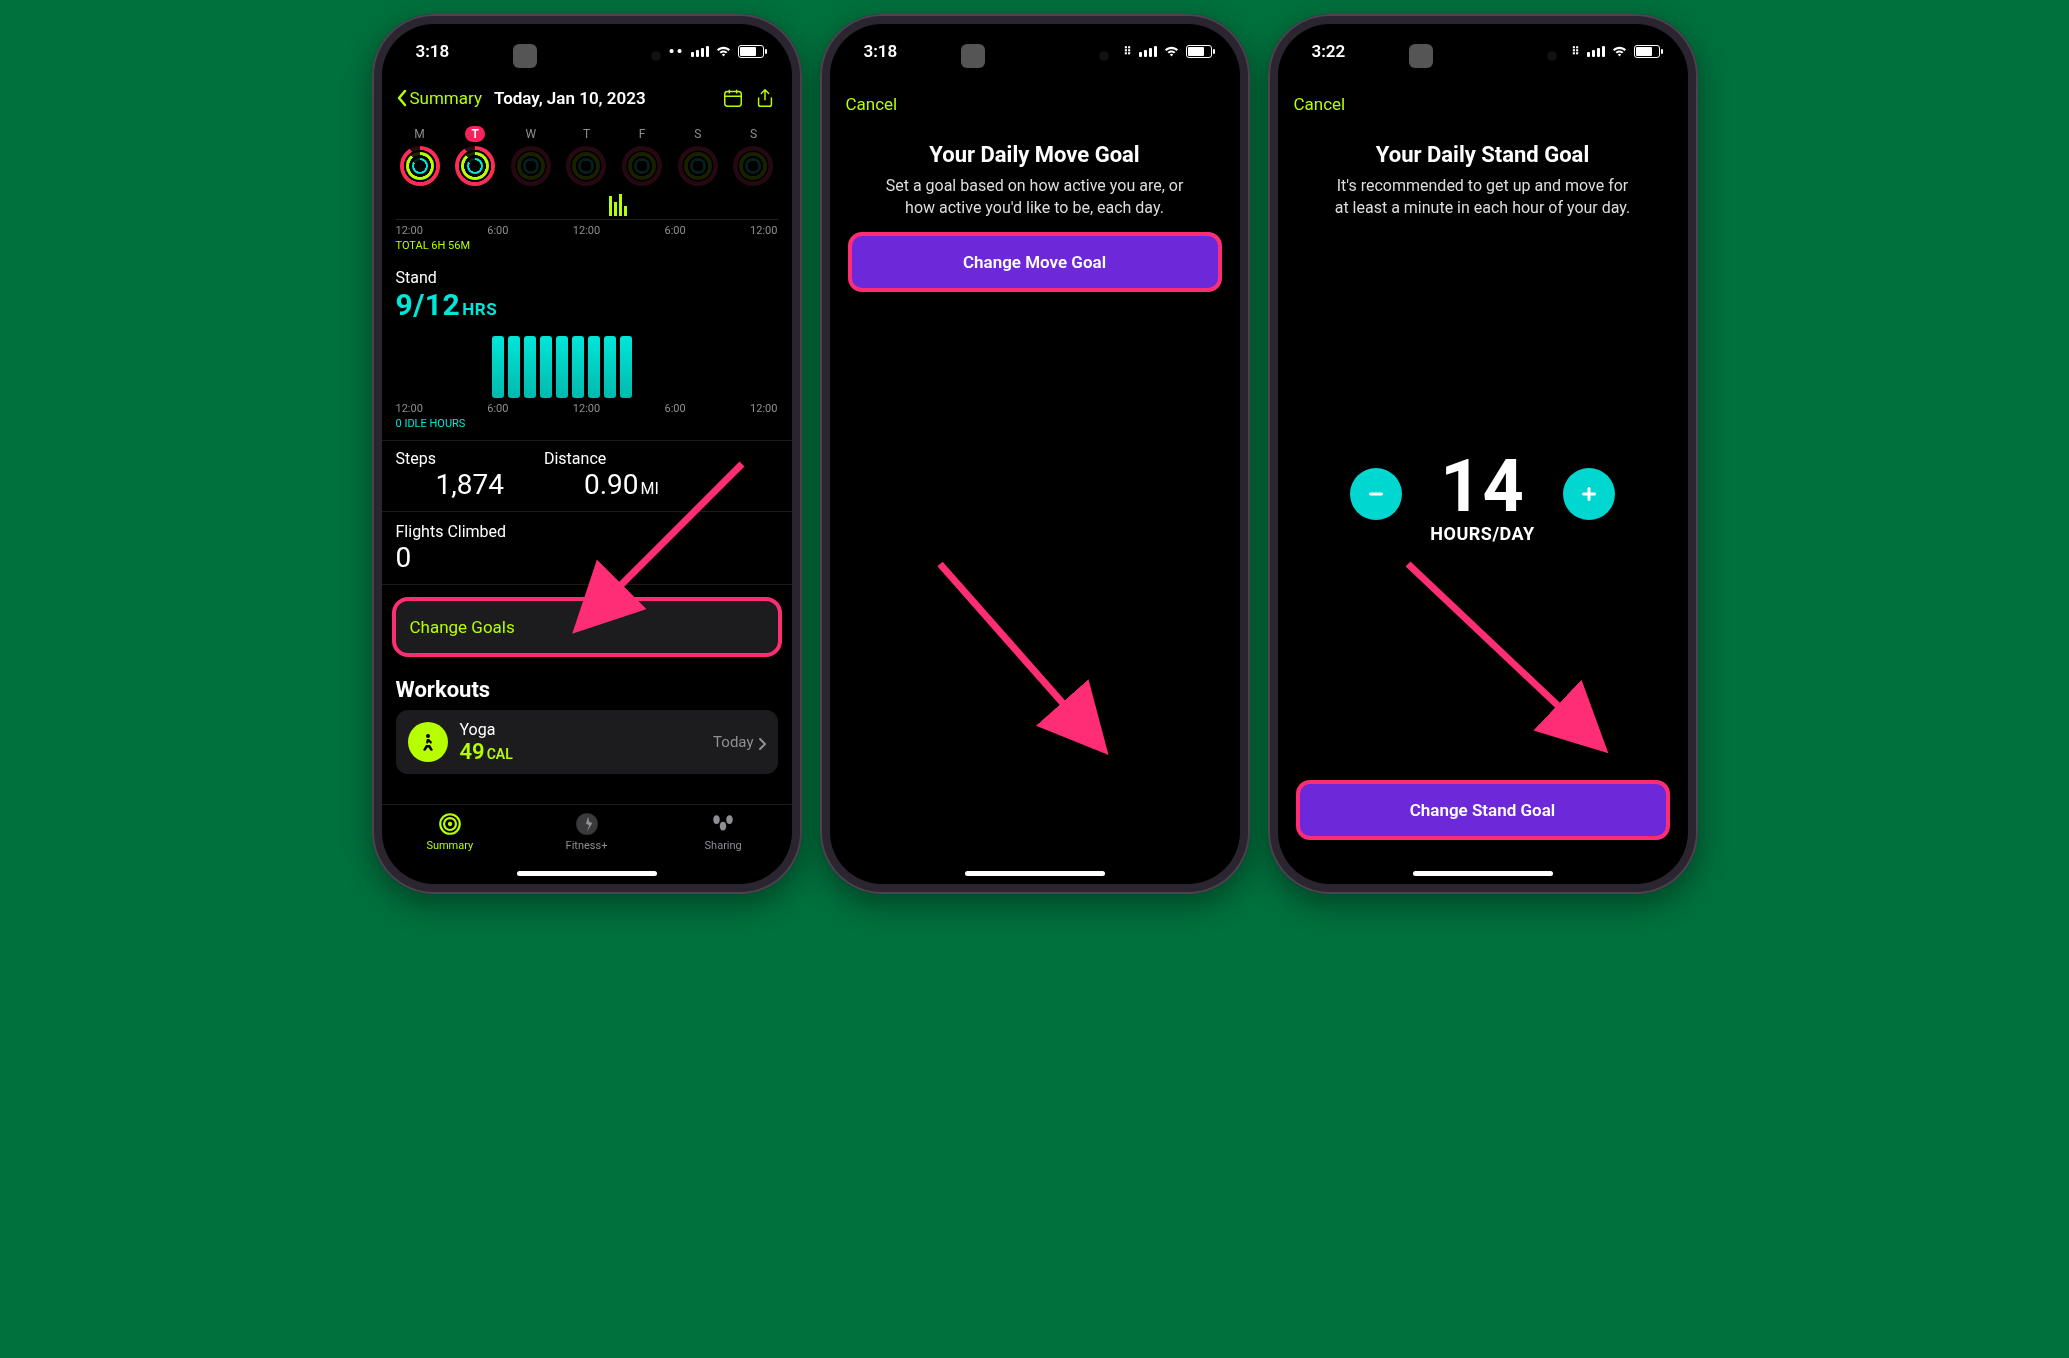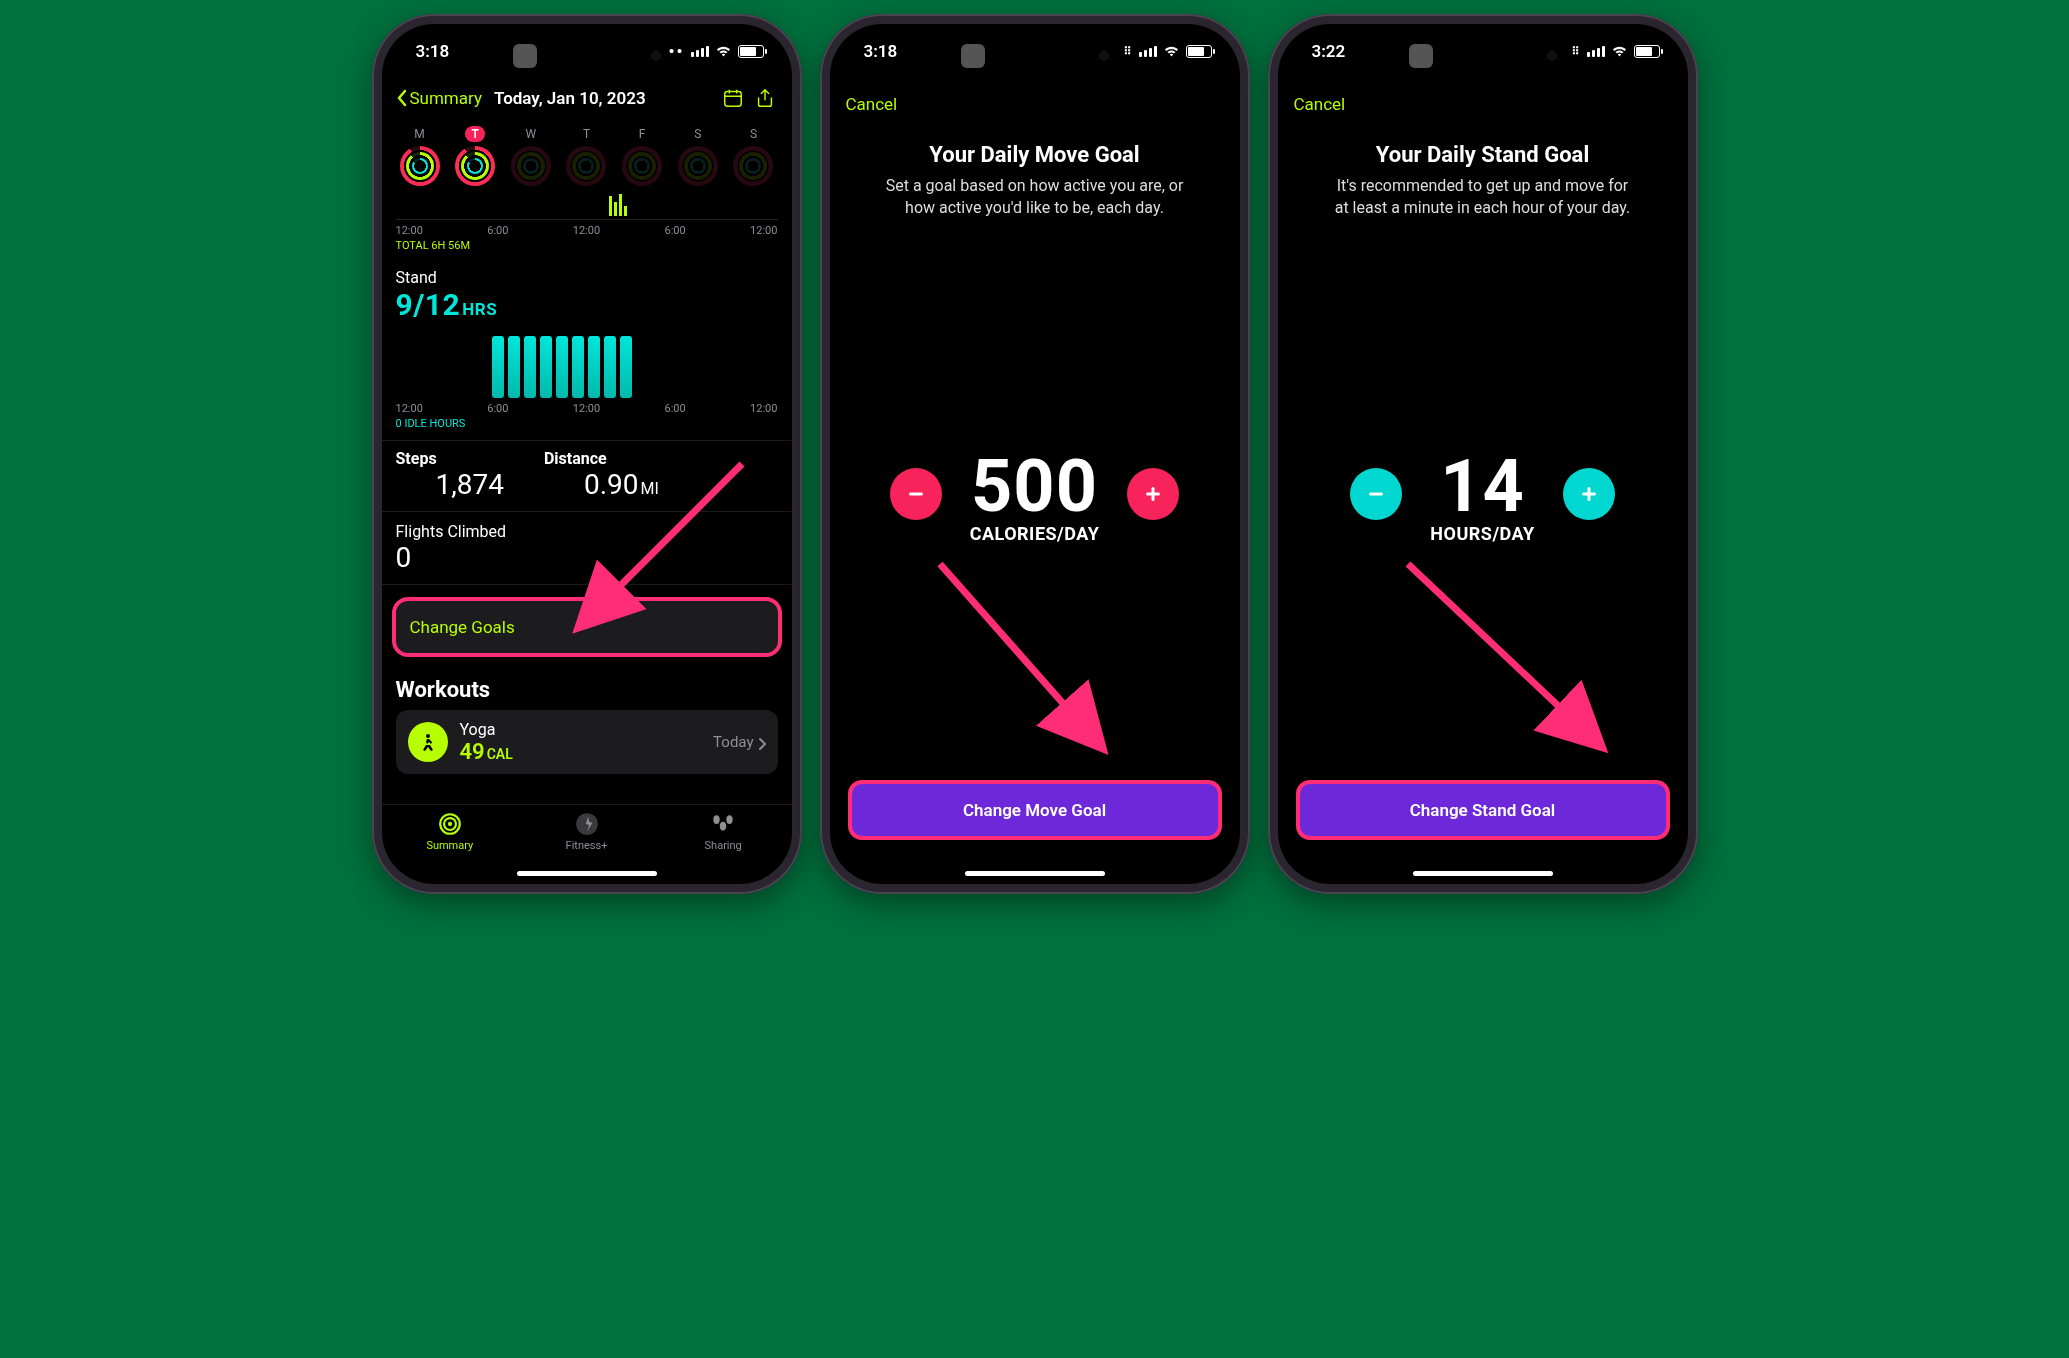--- a/index.html
+++ b/index.html
@@ -81,21 +81,21 @@
   
   .section{padding:8px 14px 0;}
   .sect-label{color:#fff;font-size:16px;}
   .stand-val{color:var(--cyan);font-size:30px;font-weight:700;letter-spacing:.5px;}
   .stand-val small{font-size:17px;font-weight:700;margin-left:2px;}
   .stand-chart{height:70px;margin:6px 0 2px;display:flex;align-items:flex-end;gap:4px;padding:0 0 0 96px;}
   .stand-chart span{width:12px;background:linear-gradient(#00e6d8,#00b9ad);border-radius:3px;height:62px;}
   .idle-label{color:var(--cyan);font-size:11px;padding:2px 14px 10px;}
   
   .metrics{display:flex;gap:40px;padding:8px 14px 10px;border-top:1px solid #1a1a1a;border-bottom:1px solid #1a1a1a;}
-  .metric .hdr{color:#fff;font-size:16px;font-weight:bold;}
+  .metric .hdr{color:#fff;font-size:16px;}
   .metric .val{color:#fff;font-size:28px;font-weight:400;margin-left:40px;}
   .metric .val small{font-size:16px;margin-left:2px;}
   .flights{padding:10px 14px;border-bottom:1px solid #1a1a1a;}
   .flights .hdr{color:#fff;font-size:16px;}
   .flights .val{color:#fff;font-size:28px;}
   
   .cg-wrap{padding:12px 10px;}
   .change-goals{background:var(--cell);border-radius:12px;padding:16px 14px;color:var(--lime);font-size:17px;}
   .highlight{border:var(--highlight-border);border-radius:16px;}
   
@@ -354,37 +354,20 @@
               <span class="batt-fill"></span>
             </span>
           </span>
       </span>
     </div>
 
     <div class="modal-cancel">Cancel</div>
     <div class="modal-title">Your Daily Move Goal</div>
     <div class="modal-desc">Set a goal based on how active you are, or how active you'd like to be, each day.</div>
 
-    <div class="stepper">
-      <div class="step-btn pink">
-        <svg width="24" height="24" viewBox="0 0 24 24">
-            <rect x="5" y="10.5" width="14" height="3" rx="1.5" fill="#fff"></rect>
-          </svg>
-      </div>
-      <div class="step-center">
-        <div class="step-value">500</div>
-        <div class="step-unit">CALORIES/DAY</div>
-      </div>
-      <div class="step-btn pink">
-        <svg width="24" height="24" viewBox="0 0 24 24">
-            <rect x="10.5" y="5" width="3" height="14" rx="1.5" fill="#fff"></rect>
-            <rect x="5" y="10.5" width="14" height="3" rx="1.5" fill="#fff"></rect>
-          </svg>
-      </div>
-    </div>
 
     <div class="primary-btn-wrap">
       <div class="primary-btn highlight">Change Move Goal</div>
     </div>
     <div style="height:24px"></div>
     <div class="home-ind"></div>
 
     <div class="arrow" style="left:90px;top:530px;">
       <svg width="220" height="220">
           <defs>

